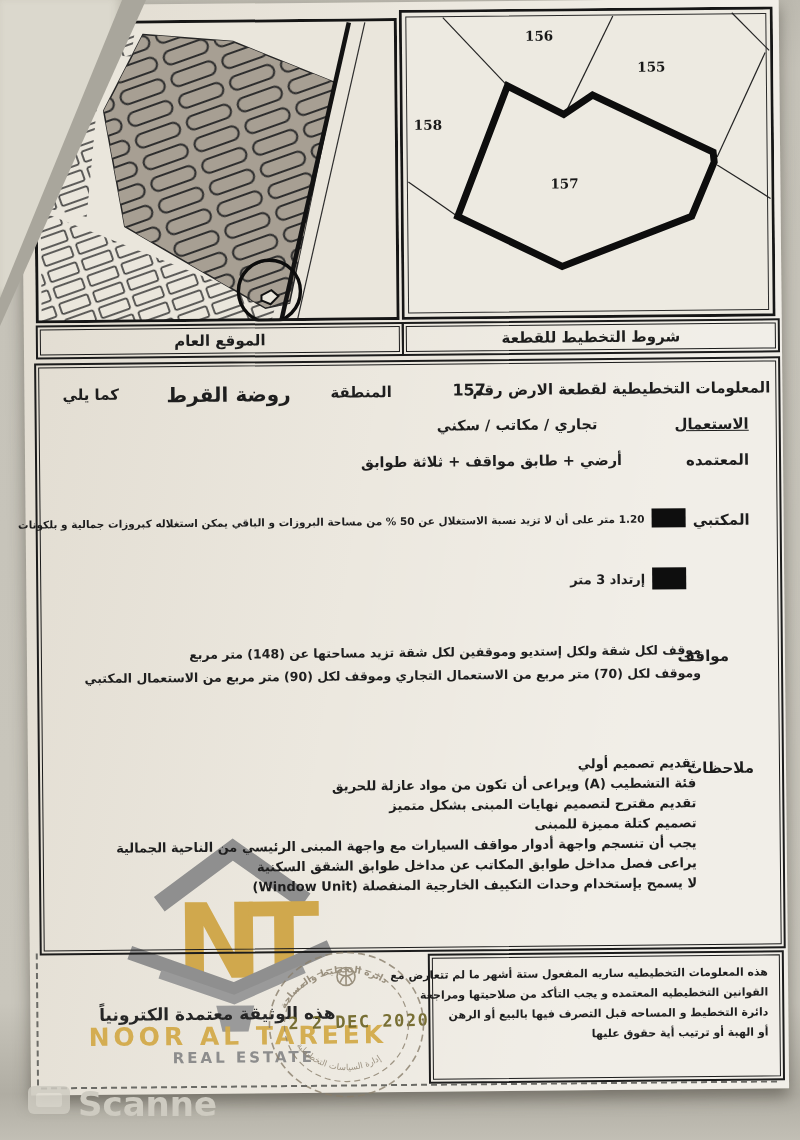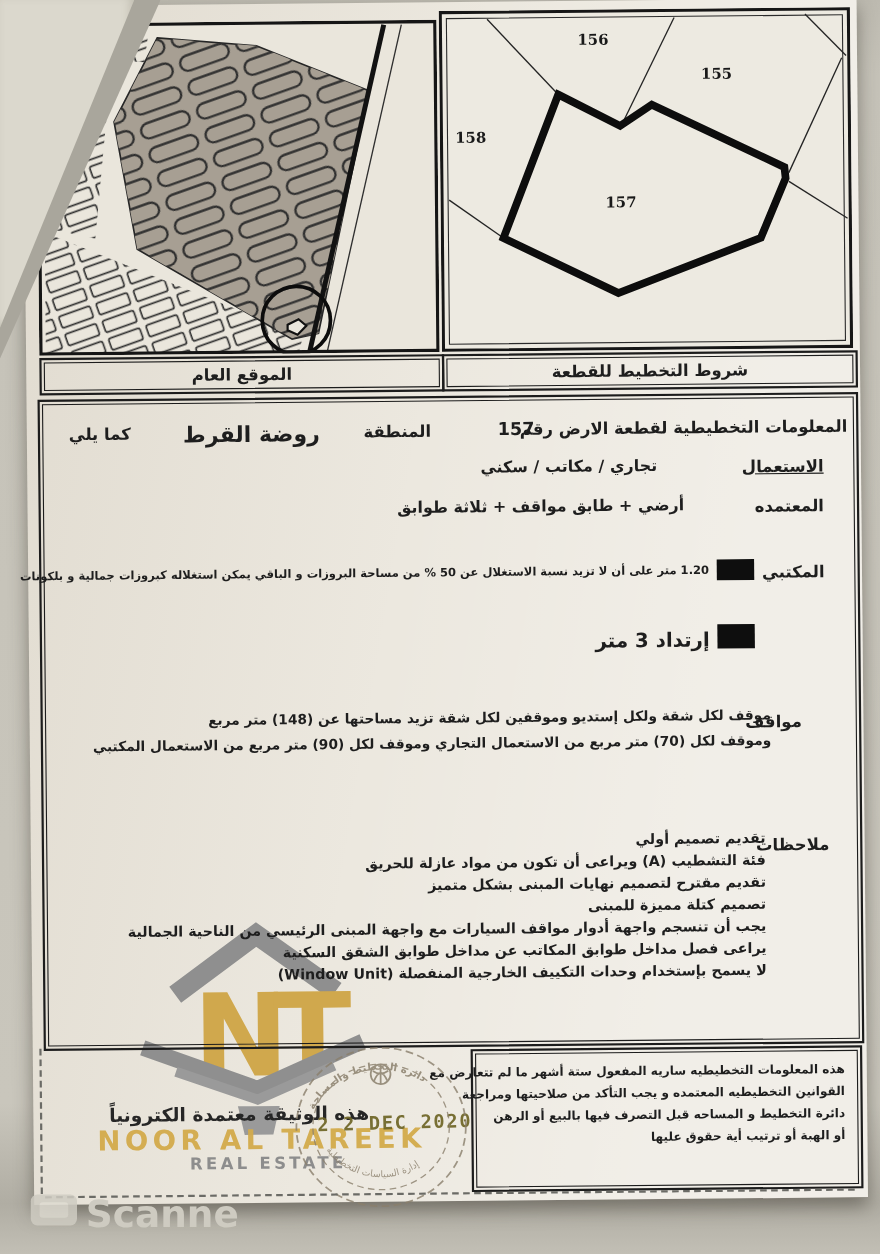--- a/index.html
+++ b/index.html
@@ -115,21 +115,21 @@
       <div class="lbl" style="right:30px;top:56px;text-decoration:underline;">الاستعمال</div>
       <div class="val" style="left:400px;top:56px;">تجاري / مكاتب / سكني</div>
 
       <div class="lbl" style="right:30px;top:92px;">المعتمده</div>
       <div class="val" style="left:324px;top:92px;">أرضي + طابق مواقف + ثلاثة طوابق</div>
 
       <div class="lbl" style="right:30px;top:152px;">المكتبي</div>
       <div class="sq" style="left:614px;top:149px;width:34px;height:19px;"></div>
       <div class="val" style="right:135px;top:153px;font-size:10.5px;">1.20 متر على أن لا تزيد نسبة الاستغلال عن 50 % من مساحة البروزات و الباقي يمكن استغلاله كبروزات جمالية و بلكونات</div>
       <div class="sq" style="left:614px;top:208px;width:34px;height:22px;"></div>
-      <div class="val" style="right:135px;top:212px;font-size:18px;">إرتداد 3 متر</div>
+      <div class="val" style="right:135px;top:212px;font-size:13px;">إرتداد 3 متر</div>
 
       <div class="lbl" style="right:52px;top:288px;">مواقف</div>
       <div class="note" style="right:80px;top:283px;font-size:12.5px;">موقف لكل شقة ولكل إستديو وموقفين لكل شقة تزيد مساحتها عن (148) متر مربع</div>
       <div class="note" style="right:80px;top:306px;font-size:12.5px;">وموقف لكل (70) متر مربع من الاستعمال التجاري وموقف لكل (90) متر مربع من الاستعمال المكتبي</div>
 
       <div class="lbl" style="right:28px;top:400px;">ملاحظات</div>
       <div class="note" style="top:396px;">تقديم تصميم أولي</div>
       <div class="note" style="top:416px;">فئة التشطيب (A) ويراعى أن تكون من مواد عازلة للحريق</div>
       <div class="note" style="top:436px;">تقديم مقترح لتصميم نهايات المبنى بشكل متميز</div>
       <div class="note" style="top:456px;">تصميم كتلة مميزة للمبنى</div>

